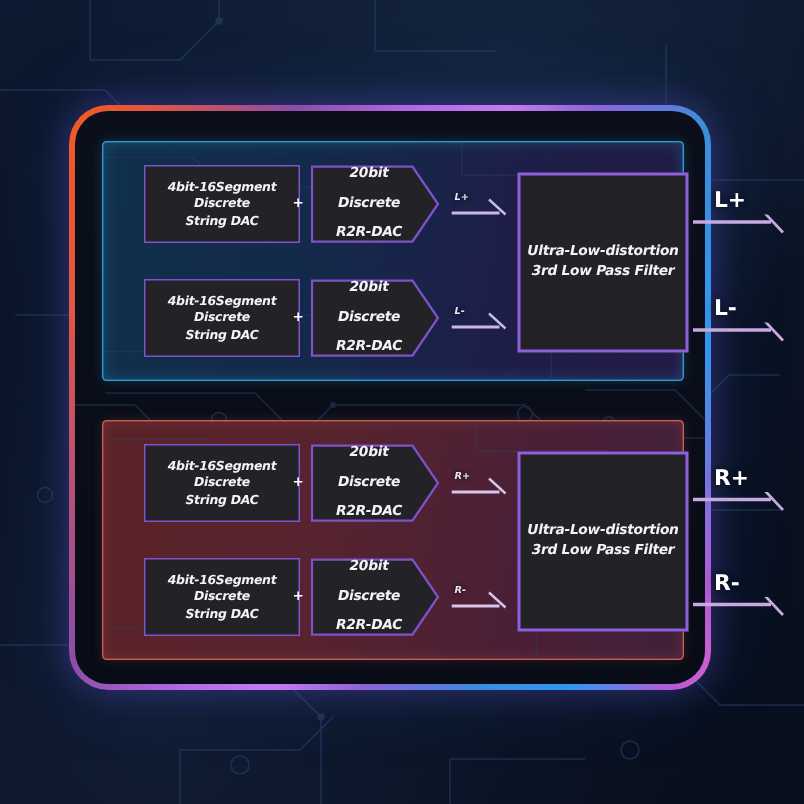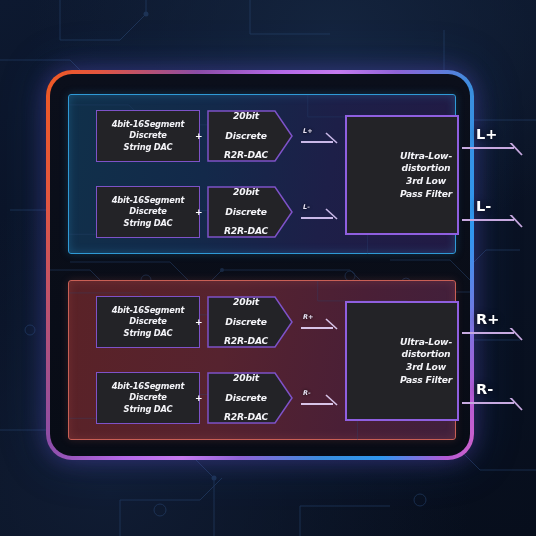--- a/index.html
+++ b/index.html
@@ -78,21 +78,20 @@
   .chev{position:absolute;inset:0;}
   .chev svg{display:block;}
   .r2r .lines{position:relative;z-index:2;width:100%;
     display:flex;flex-direction:column;align-items:center;justify-content:space-between;height:100%;
     padding-right:8px;box-sizing:border-box;}
 
   .blk.filter{
     width:114px;height:120px;font-size:9.2px;
     border:2px solid #8f5fe0;
     background:#232327;
-    padding-left:48px;
   }
   .plus{
     position:absolute;color:#ffffff;font-weight:bold;font-size:9px;
     font-family:"DejaVu Sans", sans-serif;
   }
 
   
   .arr{position:absolute;}
   .arr .lbl{
     position:absolute;left:2px;top:-2px;

